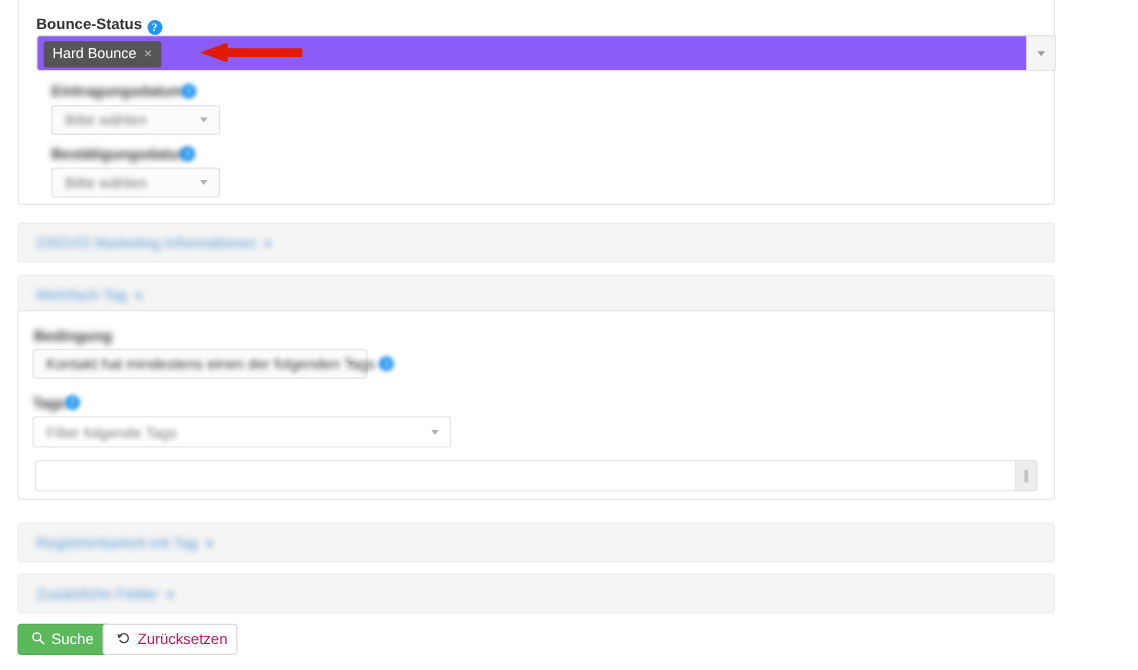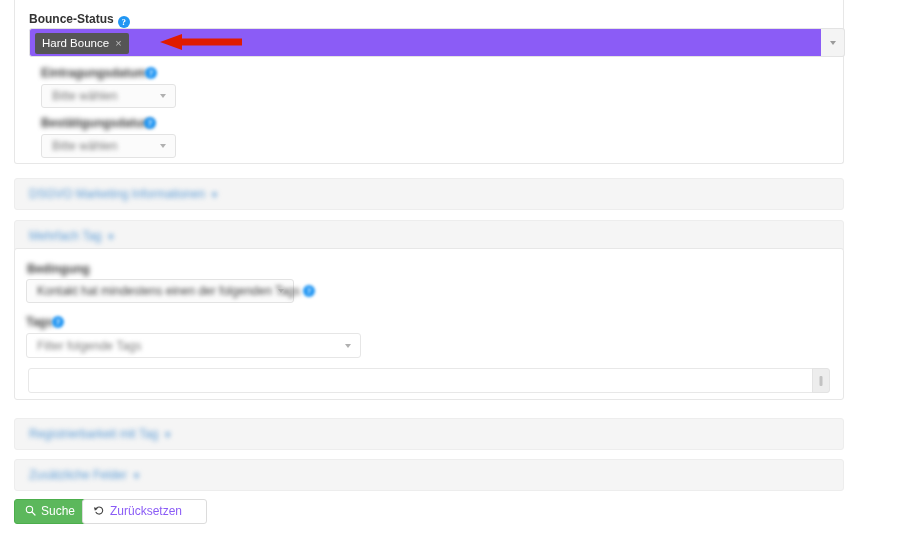--- a/index.html
+++ b/index.html
@@ -261,24 +261,24 @@
     left: 14px;
     top: 499px;
     padding: 0 12px 0 10px;
     background: #5cb85c;
     border: 1px solid #4cae4c;
     color: #ffffff;
   }
   .btn-reset {
     left: 82px;
     top: 499px;
-    padding: 0 24px 0 10px;
+    padding: 0 7px 0 10px;
     background: #ffffff;
     border: 1px solid #dcdcdc;
-    color: #8b5cf6;
+    color: #be185d;
   }
   .btn-ico {
     display: inline-block;
     margin-right: 5px;
     vertical-align: -1px;
   }
 </style>
 </head>
 <body>
 

